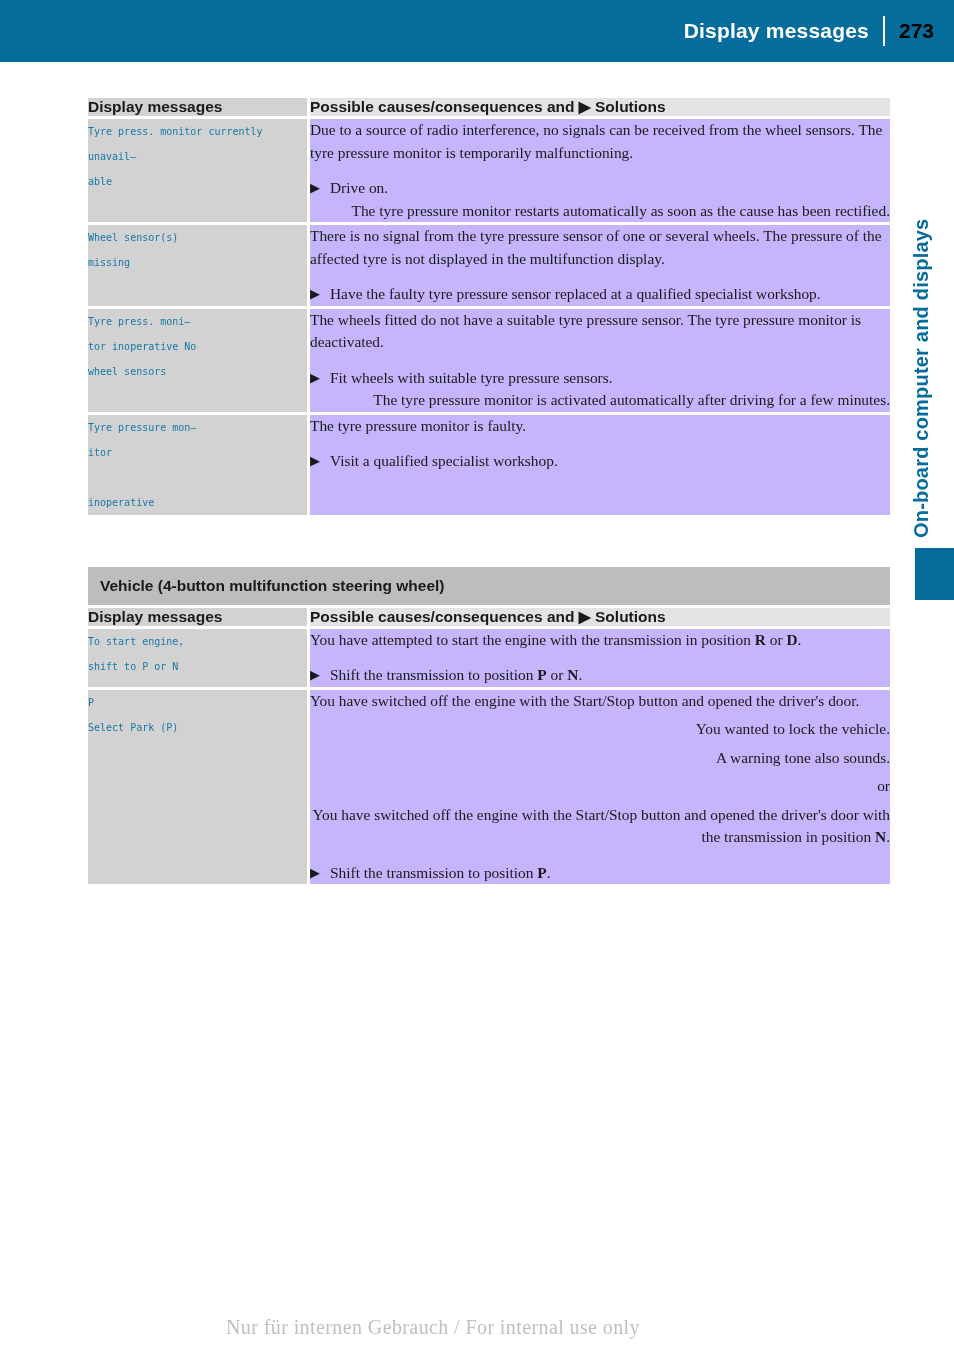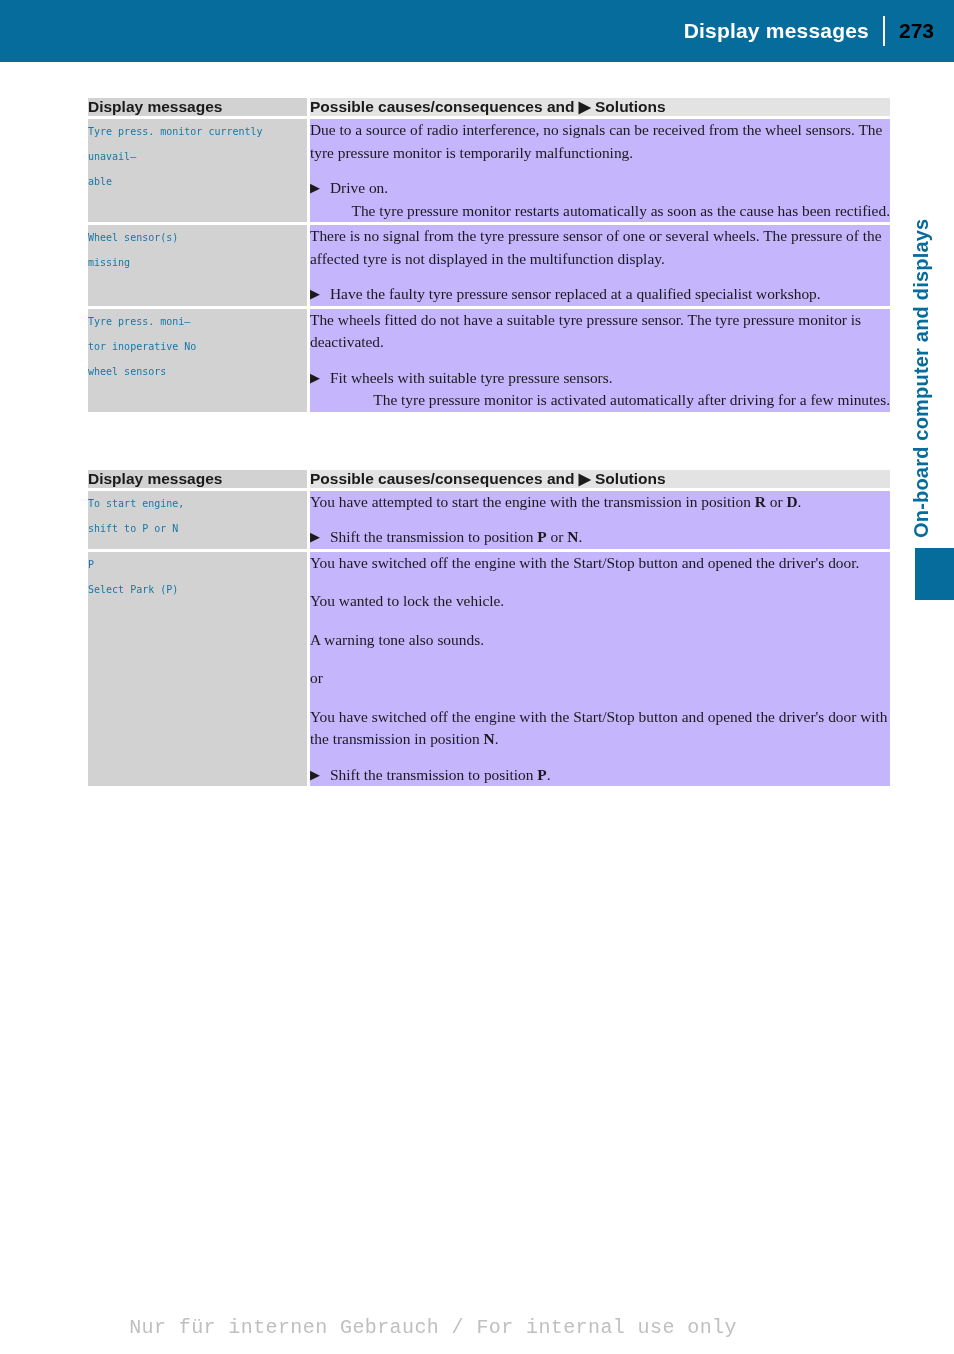--- a/index.html
+++ b/index.html
@@ -126,21 +126,21 @@
     padding: 12px 14px 14px 10px;
     font-size: 15.4px;
     line-height: 22.5px;
     color: #1a1a1a;
     font-family: Liberation Serif, serif;
   }
 
   .row-sep td { height: 3px; background: #ffffff; padding: 0; line-height: 0; font-size: 0; }
 
   .para { margin: 0 0 0 0; }
-  .para + .para { margin-top: 16px; }
+  .para + .para { margin-top: 6px; text-align: right; }
   .gap-before { margin-top: 12px; }
 
   .bullet-item {
     position: relative;
     padding-left: 20px;
     margin-top: 13px;
   }
   .bullet-item .tri {
     position: absolute;
     left: 0;
@@ -165,21 +165,21 @@
   
   .watermark {
     position: absolute;
     left: 0;
     top: 1316px;
     width: 866px;
     text-align: center;
     color: #BFBFBF;
     font-size: 20px;
     letter-spacing: 0.4px;
-    font-family: Liberation Mono, monospace;
+    font-family: Liberation Serif, serif;
   }
 </style>
 </head>
 <body>
 
 <div class="header-band">
   <div class="header-inner">
     <span class="header-title">Display messages</span>
     <span class="header-rule"></span>
     <span class="header-page">273</span>
@@ -250,25 +250,40 @@
             <span class="tri">▶</span>
             <span>Fit wheels with suitable tyre pressure sensors.</span>
             <span class="sub-line">The tyre pressure monitor is activated automatically after driving for a few minutes.</span>
           </div>
         </td>
       </tr>
       <tr class="row-sep">
           <td colspan="3"></td>
         </tr>
 
+      <tr>
+        <td class="cell-left" style="white-space:pre-line">Tyre pressure mon–
+itor
+
+inoperative</td>
+        <td class="col-gap"></td>
+        <td class="cell-right">
+          <p class="para">The tyre pressure monitor is faulty.</p>
+          <div class="bullet-item">
+            <span class="tri">▶</span>
+            <span>Visit a qualified specialist workshop.</span>
+          </div>
+        </td>
+      </tr>
     </tbody>
   </table>
 
   <div class="table-gap"></div>
 
+  <div class="section-title">Vehicle (4-button multifunction steering wheel)</div>
   <div class="title-gap"></div>
 
   <table class="msg-table">
     <tbody>
       <tr>
         <td class="hdr-left col-left">Display messages</td>
         <td class="col-gap"></td>
         <td class="hdr-right col-right">
           <span>Possible causes/consequences and</span>
           <span>▶</span>

